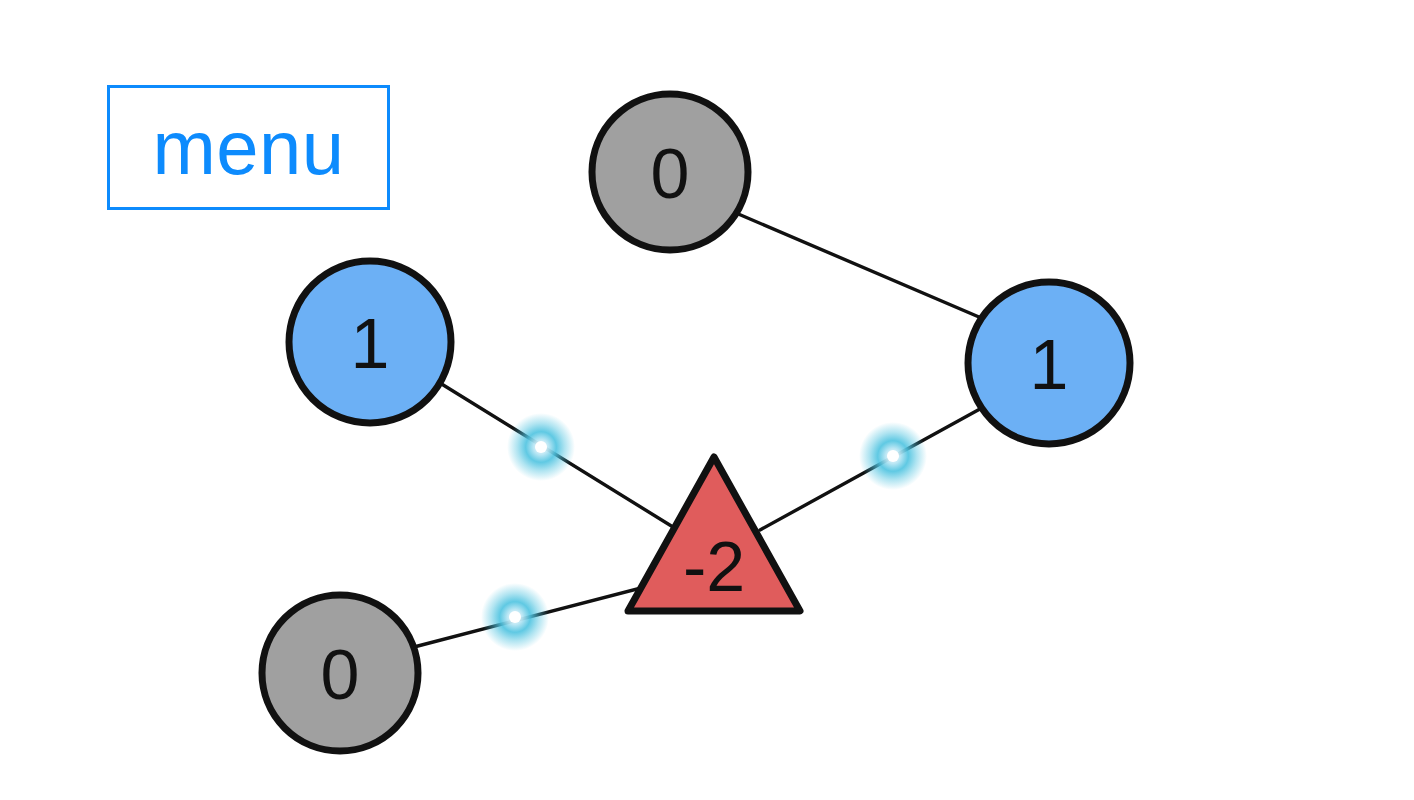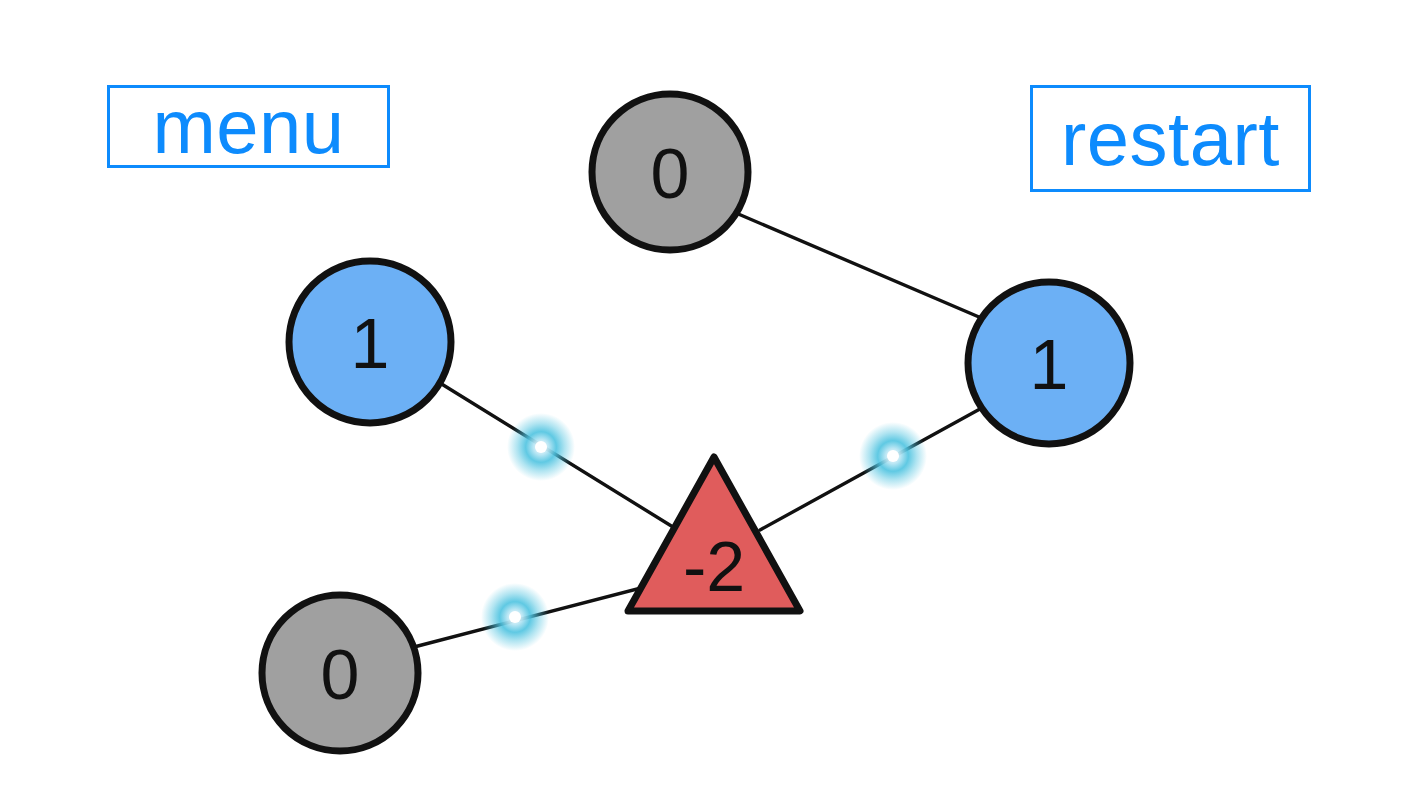--- a/index.html
+++ b/index.html
@@ -37,21 +37,21 @@
     justify-content: center;
     line-height: 1;
     cursor: pointer;
     user-select: none;
     padding: 0;
   }
   #menu-button {
     left: 107px;
     top: 85px;
     width: 283px;
-    height: 83px;
+    height: 125px;
     font-size: 76px;
   }
   #restart-button {
     left: 1030px;
     top: 85px;
     width: 281px;
     height: 107px;
     font-size: 76px;
   }
 
@@ -175,16 +175,15 @@
       </g>
       <g>
         <circle cx="515" cy="617" r="34" fill="url(#glowGrad)"></circle>
         <circle class="edge-marker-core" cx="515" cy="617" r="6"></circle>
       </g>
     </g>
   </svg>
 
   <button class="nav-btn" id="menu-button">menu</button>
 
-  <button class="nav-btn" id="restart-button">restart</button>
 
 
 </div>
 
 </body></html>

